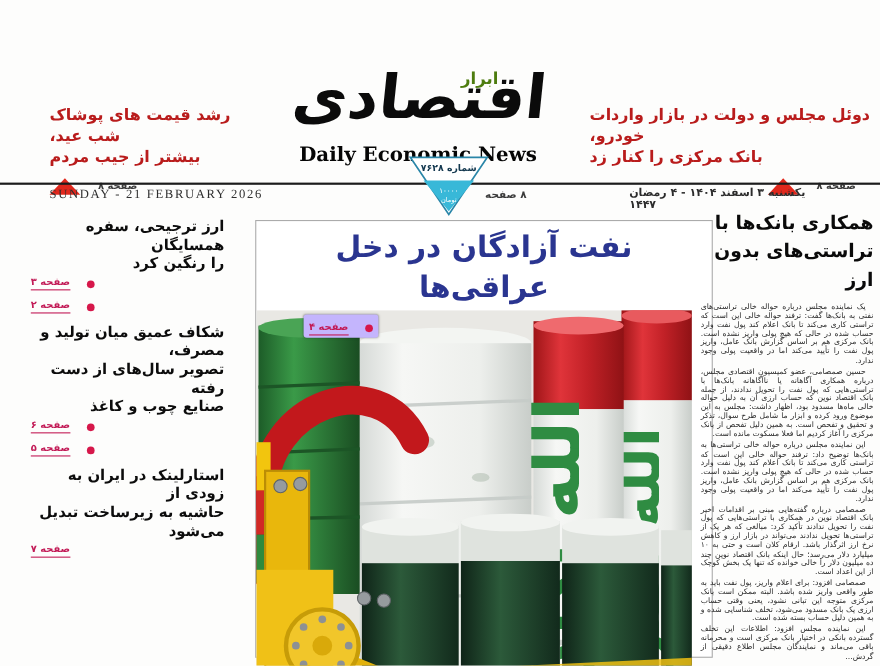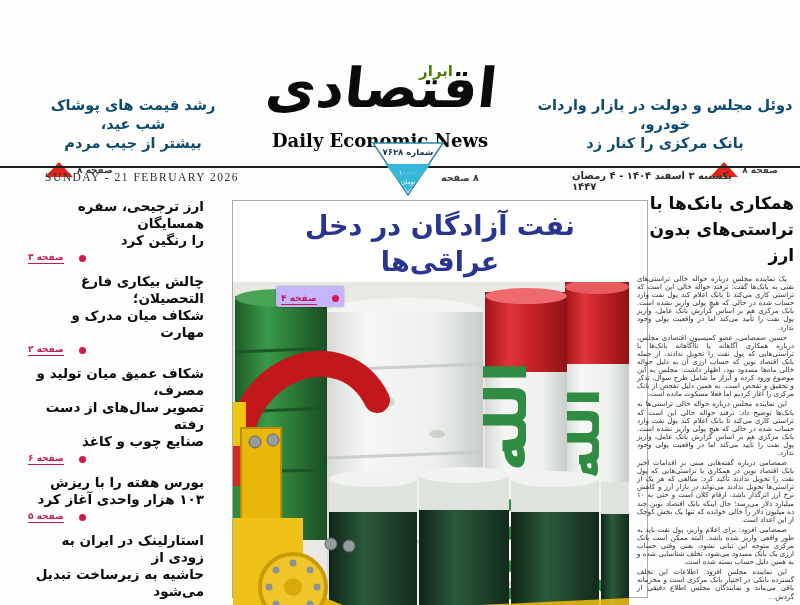--- a/index.html
+++ b/index.html
@@ -5,24 +5,24 @@
   html,body{margin:0;padding:0;}
   body{width:800px;height:605px;background:#fdfdfc;position:relative;overflow:hidden;
        font-family:"DejaVu Sans",sans-serif;color:#111;}
   .abs{position:absolute;}
   .pre{white-space:pre-line;}
 
   
   .rule{position:absolute;left:0;right:0;top:166px;height:1.5px;background:#1c1c1c;z-index:1;}
   .story-tl{left:45px;top:96px;width:176px;}
   .story-tr{left:536px;top:96px;width:258px;}
-  .h-md{font-size:14.5px;font-weight:bold;line-height:19px;direction:rtl;text-align:center;color:#0c4a6e;}
+  .h-md{font-size:14.5px;font-weight:bold;line-height:19px;direction:rtl;text-align:left;color:#b91c1c;}
   .tbadge-row{margin-top:9px;display:flex;}
   .tbadge-row.right{justify-content:flex-end;padding-right:16px;}
-  .tbadge{display:inline-flex;align-items:center;gap:4px;}
+  .tbadge{display:inline-flex;align-items:center;gap:16px;}
   .tri{width:0;height:0;border-left:14px solid transparent;border-right:14px solid transparent;
        border-bottom:15px solid #e0271c;}
   .tbadge-label{font-size:9px;font-weight:bold;color:#3a3a3a;direction:rtl;}
 
   .logo{left:266px;top:48px;width:228px;text-align:center;}
   .logo-main{font-size:55px;font-weight:bold;line-height:80px;letter-spacing:-2px;color:#0b0b0b;
              display:inline-block;transform:skewX(-6deg);}
   .logo-small{position:absolute;top:14px;right:38px;font-size:15px;font-weight:bold;color:#4d7c0f;
               background:#fdfdfc;padding:0 3px;z-index:2;}
   .logo-en{font-family:"DejaVu Serif",serif;font-weight:bold;font-size:18px;margin-top:2px;color:#050505;}
@@ -119,22 +119,20 @@
 را رنگین کرد</div>
           <div class="badge-row">
             <span class="pbadge">
               <span class="dot"></span>
               <span class="pbadge-label">صفحه ۳</span>
             </span>
           </div>
         </div>
 
         <div class="lc-item">
-          <div class="lc-title pre">چالش بیکاری فارغ التحصیلان؛
-شکاف میان مدرک و مهارت</div>
           <div class="badge-row">
             <span class="pbadge">
               <span class="dot"></span>
               <span class="pbadge-label">صفحه ۲</span>
             </span>
           </div>
         </div>
 
         <div class="lc-item">
           <div class="lc-title pre">شکاف عمیق میان تولید و مصرف،
@@ -142,22 +140,20 @@
 صنایع چوب و کاغذ</div>
           <div class="badge-row">
             <span class="pbadge">
               <span class="dot"></span>
               <span class="pbadge-label">صفحه ۶</span>
             </span>
           </div>
         </div>
 
         <div class="lc-item">
-          <div class="lc-title pre">بورس هفته را با ریزش
-۱۰۳ هزار واحدی آغاز کرد</div>
           <div class="badge-row">
             <span class="pbadge">
               <span class="dot"></span>
               <span class="pbadge-label">صفحه ۵</span>
             </span>
           </div>
         </div>
 
         <div class="lc-item">
           <div class="lc-title pre">استارلینک در ایران به زودی از

